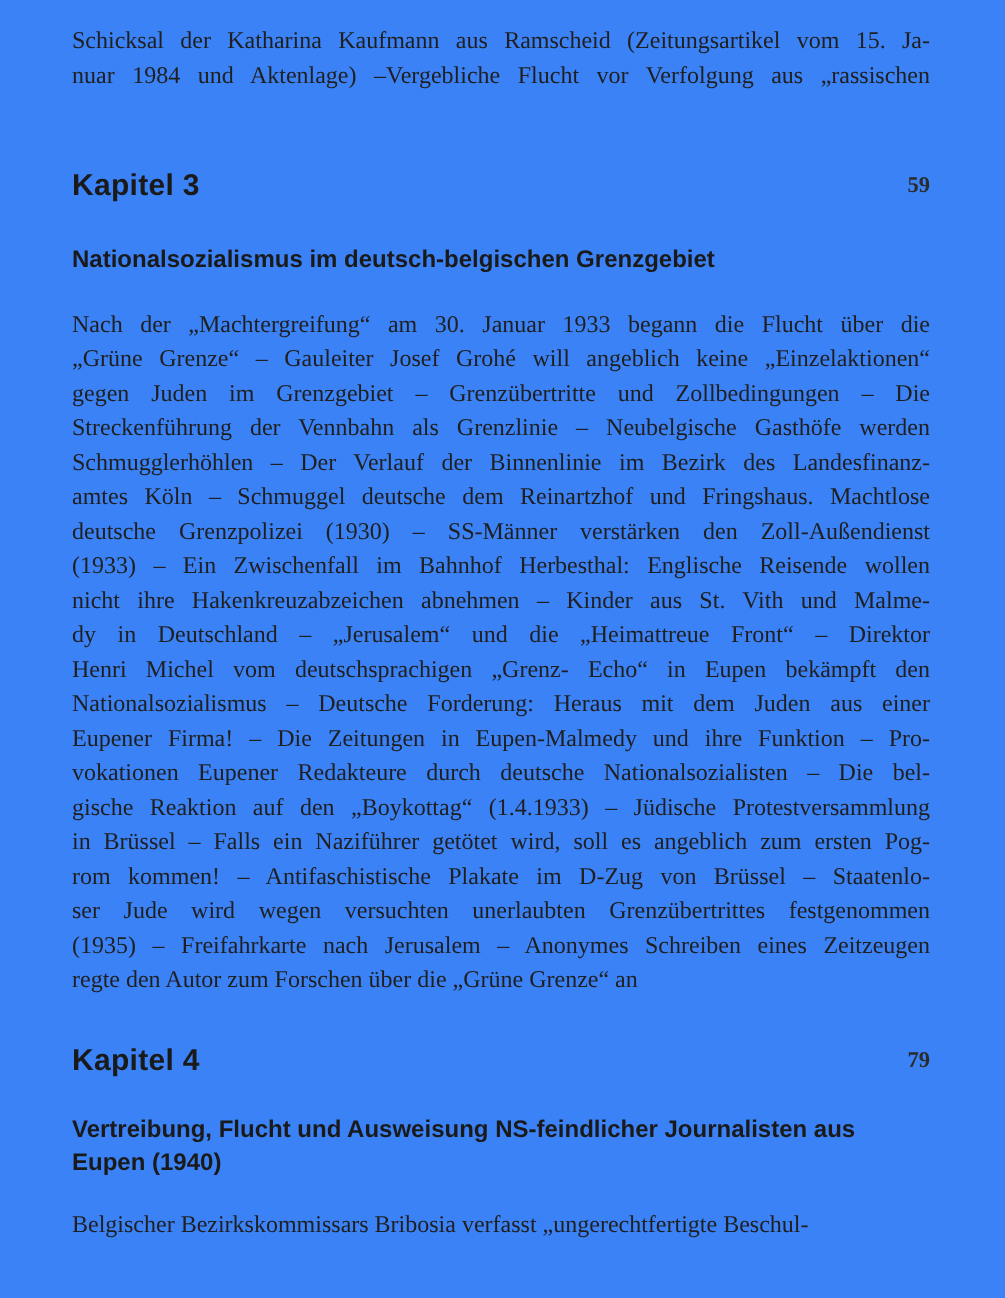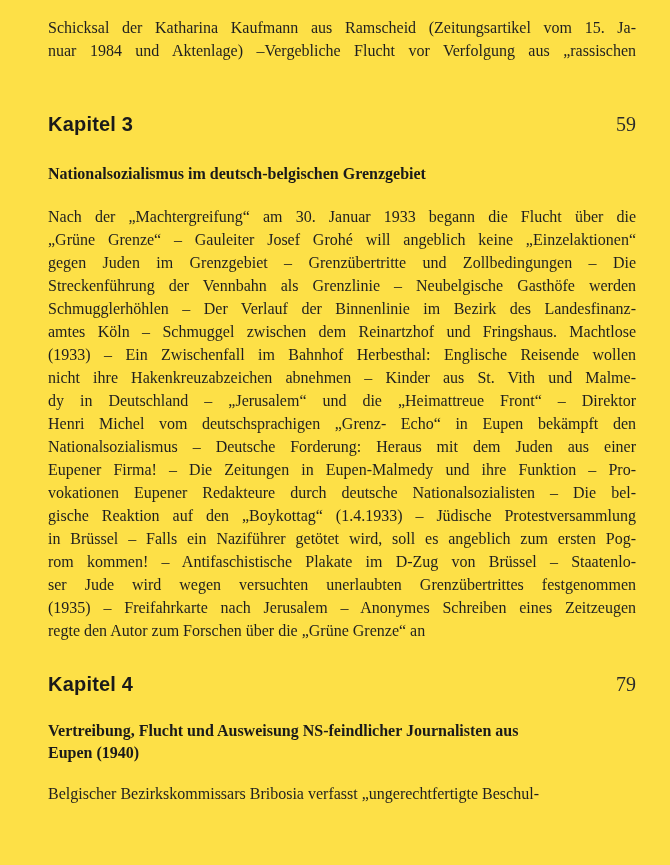--- a/index.html
+++ b/index.html
@@ -1,22 +1,22 @@
 <!DOCTYPE html>
 <html lang="de"><head>
 <meta charset="utf-8">
 <style>
   html, body { margin: 0; padding: 0; background: #ffffff; }
   .page {
     position: relative;
     width: 670px;
     min-height: 865px;
     box-sizing: border-box;
-    background: #fde047;
-    padding: 16px 34px 10px 48px;
+    background: #3b82f6;
+    padding: 16px 50px 10px 48px;
     font-family: "Liberation Serif", serif;
     color: #1f1f1f;
     overflow: hidden;
   }
   .par {
     font-size: 16px;
     line-height: 23px;
     color: #1f1f1f;
     margin: 0;
   }
@@ -40,26 +40,27 @@
   .chapter-heading {
     font-family: "Liberation Sans", sans-serif;
     font-weight: bold;
     font-size: 20px;
     line-height: 24px;
     color: #1a1a1a;
     letter-spacing: 0.2px;
   }
   .chapter-page {
     font-family: "Liberation Serif", serif;
-    font-size: 20px;
+    font-size: 15px;
     line-height: 24px;
     color: #2b2b2b;
+    font-weight: bold;
   }
   .chapter-subtitle {
-    font-family: Liberation Serif, serif;
+    font-family: Liberation Sans, sans-serif;
     font-weight: bold;
     font-size: 16px;
     line-height: 22px;
     color: #1a1a1a;
     margin: 0;
   }
   .chapter-subtitle.k3 { margin-top: 27px; }
   .chapter-subtitle.k4 { margin-top: 24px; }
   .par.p2 { margin-top: 20px; }
   .par.p3 { margin-top: 18px; }
@@ -80,21 +81,22 @@
   </div>
 
   <h3 class="chapter-subtitle k3">Nationalsozialismus im deutsch-belgischen Grenzgebiet</h3>
 
   <div class="par p2">
     <div class="jline">Nach der „Machtergreifung“ am 30. Januar 1933 begann die Flucht über die</div>
     <div class="jline">„Grüne Grenze“ – Gauleiter Josef Grohé will angeblich keine „Einzelaktionen“</div>
     <div class="jline">gegen Juden im Grenzgebiet – Grenzübertritte und Zollbedingungen – Die</div>
     <div class="jline">Streckenführung der Vennbahn als Grenzlinie – Neubelgische Gasthöfe werden</div>
     <div class="jline">Schmugglerhöhlen – Der Verlauf der Binnenlinie im Bezirk des Landesfinanz-</div>
-    <div class="jline">amtes Köln – Schmuggel zwischen dem Reinartzhof und Fringshaus. Machtlose</div>
+    <div class="jline">amtes Köln – Schmuggel deutsche dem Reinartzhof und Fringshaus. Machtlose</div>
+    <div class="jline">deutsche Grenzpolizei (1930) – SS-Männer verstärken den Zoll-Außendienst</div>
     <div class="jline">(1933) – Ein Zwischenfall im Bahnhof Herbesthal: Englische Reisende wollen</div>
     <div class="jline">nicht ihre Hakenkreuzabzeichen abnehmen – Kinder aus St. Vith und Malme-</div>
     <div class="jline">dy in Deutschland – „Jerusalem“ und die „Heimattreue Front“ – Direktor</div>
     <div class="jline">Henri Michel vom deutschsprachigen „Grenz- Echo“ in Eupen bekämpft den</div>
     <div class="jline">Nationalsozialismus – Deutsche Forderung: Heraus mit dem Juden aus einer</div>
     <div class="jline">Eupener Firma! – Die Zeitungen in Eupen-Malmedy und ihre Funktion – Pro-</div>
     <div class="jline">vokationen Eupener Redakteure durch deutsche Nationalsozialisten – Die bel-</div>
     <div class="jline">gische Reaktion auf den „Boykottag“ (1.4.1933) – Jüdische Protestversammlung</div>
     <div class="jline">in Brüssel – Falls ein Naziführer getötet wird, soll es angeblich zum ersten Pog-</div>
     <div class="jline">rom kommen! – Antifaschistische Plakate im D-Zug von Brüssel – Staatenlo-</div>

